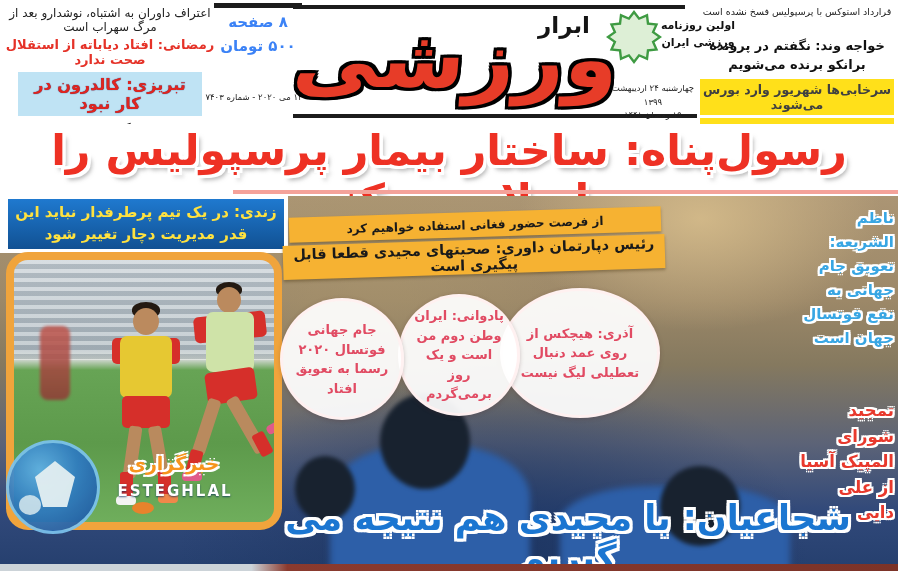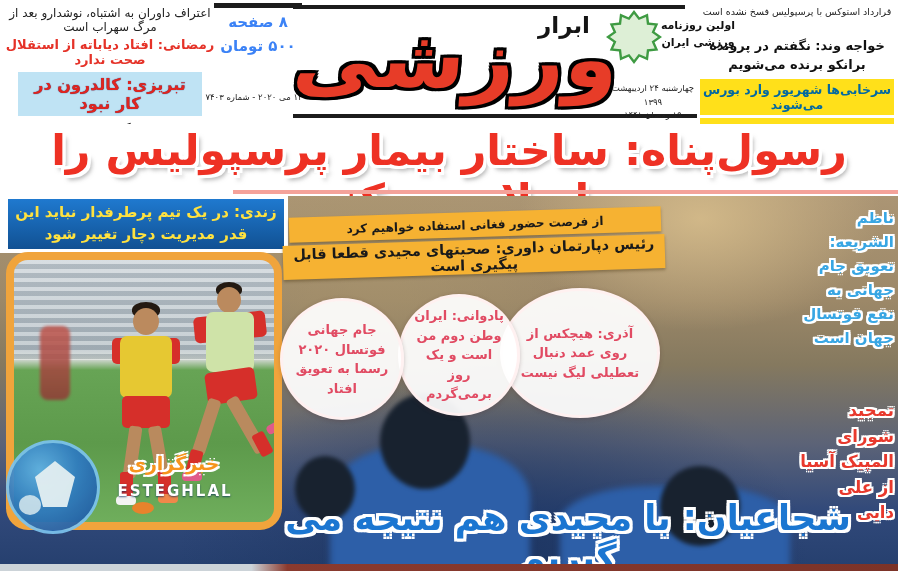--- a/index.html
+++ b/index.html
@@ -32,21 +32,21 @@
       23.1% 23.1%,25% 6.7%,40.2% 13.3%,50% 0%,59.8% 13.3%,75% 6.7%,76.9% 23.1%,93.3% 25%,86.7% 40.2%);}
   .starburst-inner{position:absolute;left:4px;top:4px;right:4px;bottom:4px;background:#ddefd6;
     clip-path:inherit;}
   .slogan{position:absolute;left:658px;top:18px;width:80px;font-size:11px;font-weight:bold;
     color:#111;text-align:center;line-height:1.5;direction:rtl;}
   .hdr-dates{position:absolute;left:606px;top:82px;width:94px;font-size:8.5px;color:#222;
     text-align:center;line-height:1.6;direction:rtl;}
   .hdr-right{position:absolute;left:700px;top:6px;width:194px;text-align:center;direction:rtl;}
   .hr-small{font-size:9.5px;color:#222;}
   .hr-bold{font-size:13px;font-weight:bold;color:#111;line-height:1.45;margin-top:20px;}
-  .hr-yellow1{background:#ffe01a;color:#0369a1;font-weight:bold;font-size:12.5px;
+  .hr-yellow1{background:#ffe01a;color:#404040;font-weight:bold;font-size:12.5px;
     padding:3px 2px;margin-top:4px;text-align:center;}
   .hr-yellow2{background:#ffe01a;color:#1e52a3;font-weight:bold;font-size:12px;
     padding:3px 4px;margin-top:3px;line-height:1.45;}
 
   
   .headline-band{position:absolute;left:0;top:124px;width:898px;height:72px;background:#fff;}
   .headline{position:absolute;left:0;top:2px;width:898px;text-align:center;font-size:42px;
     font-weight:bold;color:#ee3124;direction:rtl;transform:scaleX(1.02);
     text-shadow:-3px -3px 0 #fff,3px -3px 0 #fff,-3px 3px 0 #fff,3px 3px 0 #fff,
       -3px 0 0 #fff,3px 0 0 #fff,0 -3px 0 #fff,0 3px 0 #fff,4px 5px 4px rgba(120,120,120,.55);}

